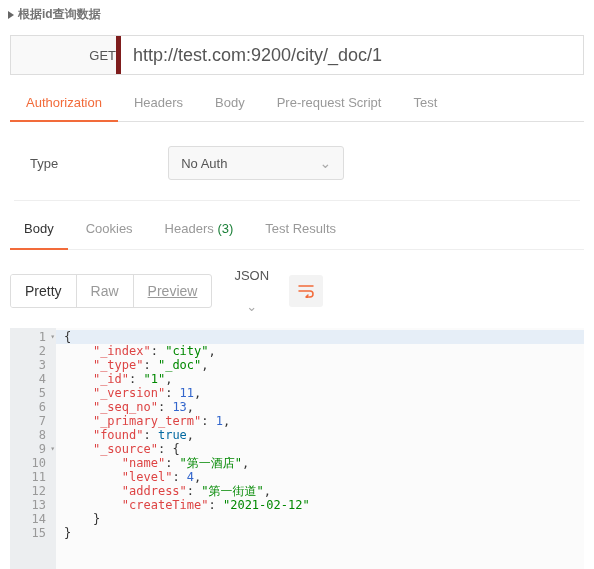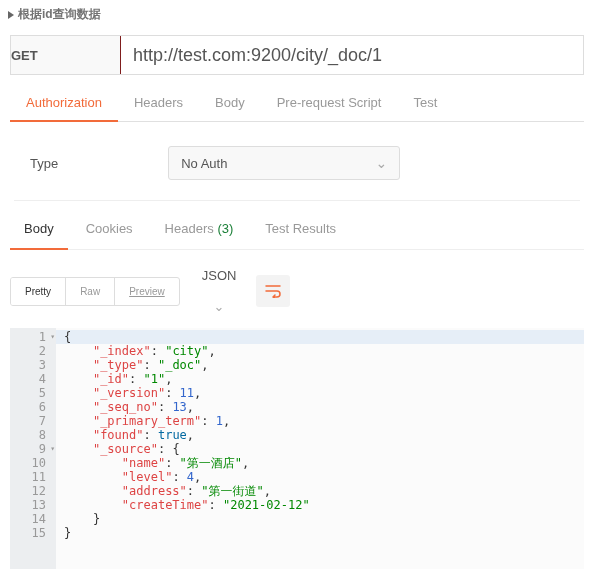--- a/index.html
+++ b/index.html
@@ -30,24 +30,24 @@
       margin: 6px 10px 0 10px;
       border: 1px solid #ddd;
       background: #f9f9f9;
       height: 40px;
       align-items: center;
     }
     .method-box {
       width: 110px;
       display: flex;
       align-items: center;
-      justify-content: flex-start;
-      font-weight: 700;
-      color: #555;
-      border-right: 1px solid #7f1d1d;
+      justify-content: flex-end;
+      font-weight: 400;
+      color: #555;
+      border-right: 5px solid #7f1d1d;
       height: 100%;
     }
     .url-input {
       flex: 1;
       border: none;
       background: #fff;
       height: 100%;
       padding: 0 12px;
       font-size: 18px;
       color: #555;
@@ -75,21 +75,21 @@
       border-bottom: 1px solid #eee;
       padding-bottom: 20px;
     }
     .auth-row {
       display: flex;
       align-items: center;
       gap: 110px;
       padding: 16px 0 0 16px;
     }
     .auth-select {
-      width: 232px;
+      width: 176px;
       height: 34px;
       border: 1px solid #ddd;
       background: #f8f8f8;
       display: flex;
       align-items: center;
       padding: 0 12px;
       justify-content: space-between;
       color: #555;
       border-radius: 3px;
     }
@@ -127,21 +127,21 @@
       display: flex;
       border: 1px solid #ddd;
       border-radius: 3px;
       overflow: hidden;
     }
     .vc-btn {
       padding: 8px 14px;
       color: #999;
       cursor: pointer;
       border-right: 1px solid #ddd;
-      font-size: 10px;
+      font-size: 14px;
     }
     .vc-btn:last-child { border-right: none; text-decoration: underline; }
     .vc-btn.active { color: #333; background: #fff; }
     .fmt-select {
       margin-left: 10px;
       display: flex;
       align-items: center;
       gap: 16px;
       padding: 8px 12px;
       color: #555;

